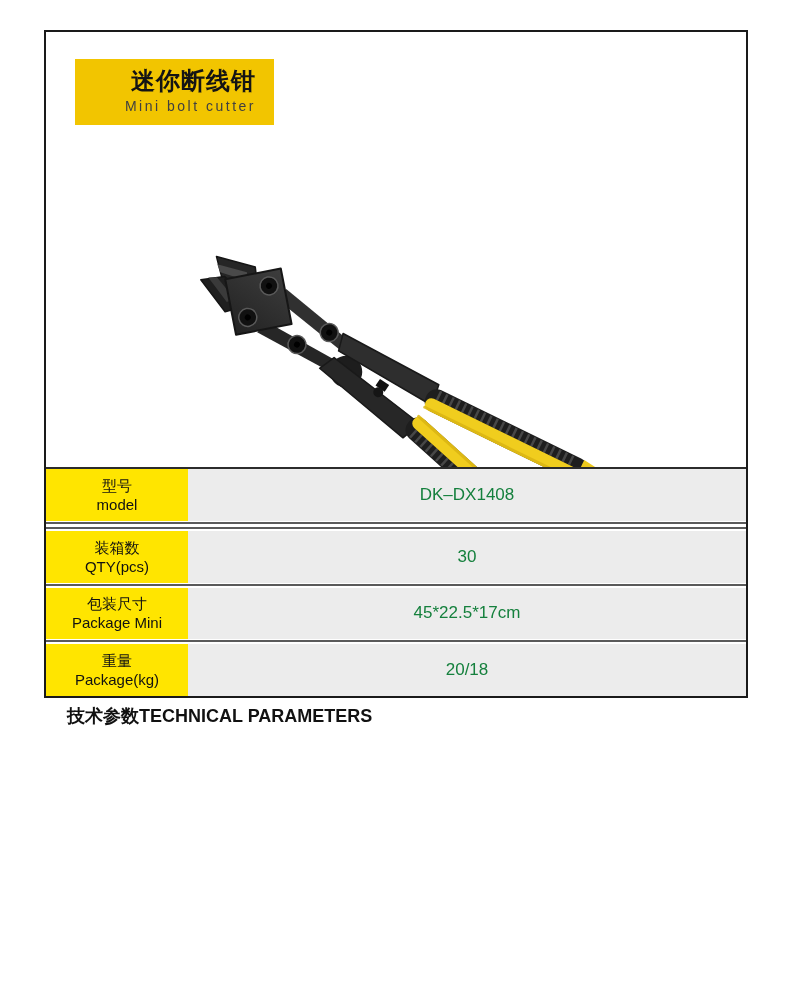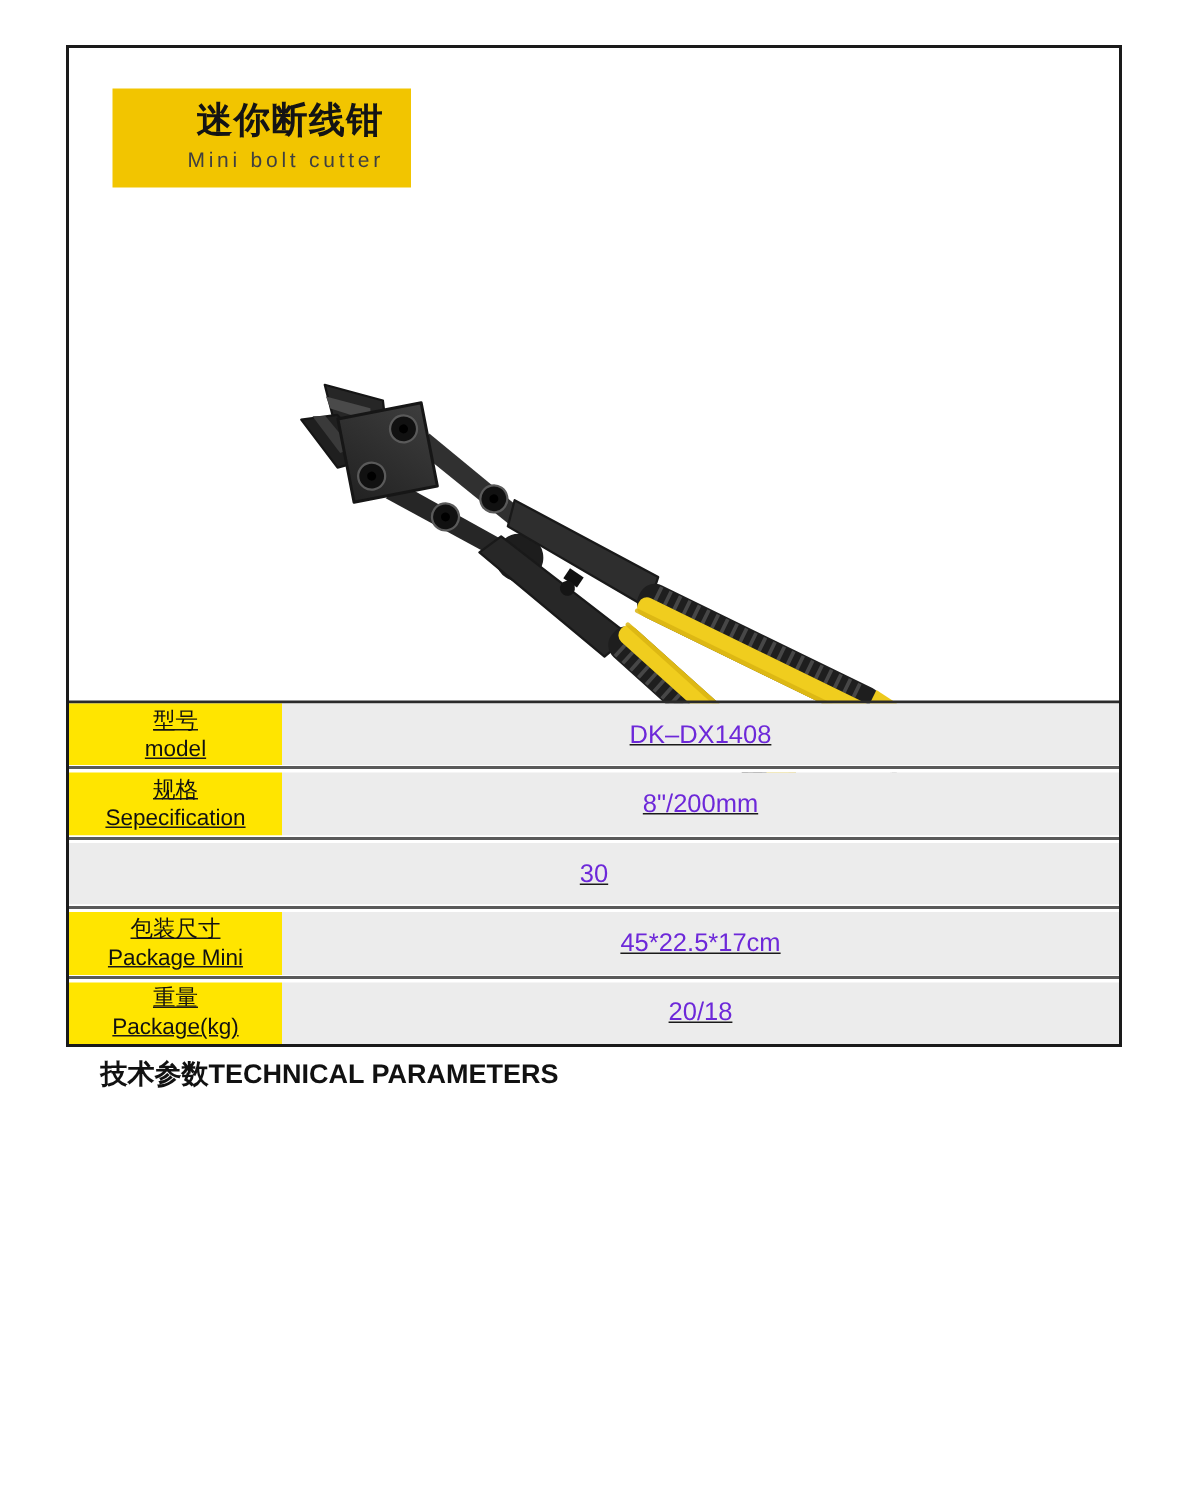--- a/index.html
+++ b/index.html
@@ -22,29 +22,29 @@
   
   .product{position:absolute;left:106px;top:210px;width:520px;height:380px;}
 
   
   .heading{position:absolute;left:21px;top:672px;font-size:18px;
            font-weight:bold;color:#111;}
 
   
   .spec-table{position:absolute;left:0;right:0;bottom:0;height:229px;
               border-top:2px solid #2b2b2b;display:flex;flex-direction:column;
-              box-sizing:border-box;text-decoration:underline;}
+              box-sizing:border-box;}
   .t-row{flex:1;display:flex;min-height:0;}
   .t-sep{height:5px;flex:0 0 5px;
          background:linear-gradient(#ffffff 0 1px,#5a5a5a 1px 3px,#ffffff 3px 5px);}
   .t-label{flex:0 0 142px;background:#FFE500;display:flex;flex-direction:column;
            align-items:center;justify-content:center;line-height:19px;
            font-size:15px;color:#111;}
   .t-value{flex:1;background:#ECECEC;display:flex;align-items:center;
-           justify-content:center;font-size:17px;color:#6d28d9;}
+           justify-content:center;font-size:17px;color:#15803d;}
 </style>
 </head>
 <body>
 
 <div class="frame">
 
   <div class="badge">
     <span class="zh">迷你断线钳</span>
     <span class="en">Mini bolt cutter</span>
   </div>
@@ -120,30 +120,27 @@
 
     <div class="t-row">
       <div class="t-label">
         <span>型号</span>
         <span>model</span>
       </div>
       <div class="t-value">DK–DX1408</div>
     </div>
     <div class="t-sep"></div>
 
-    <div class="t-row">
-      <div class="t-label">
-        <span>规格</span>
-        <span>Sepecification</span>
-      </div>
-      <div class="t-value">8"/200mm</div>
-    </div>
     <div class="t-sep"></div>
 
     <div class="t-row">
+      <div class="t-label">
+        <span>装箱数</span>
+        <span>QTY(pcs)</span>
+      </div>
       <div class="t-value">30</div>
     </div>
     <div class="t-sep"></div>
 
     <div class="t-row">
       <div class="t-label">
         <span>包装尺寸</span>
         <span>Package Mini</span>
       </div>
       <div class="t-value">45*22.5*17cm</div>

